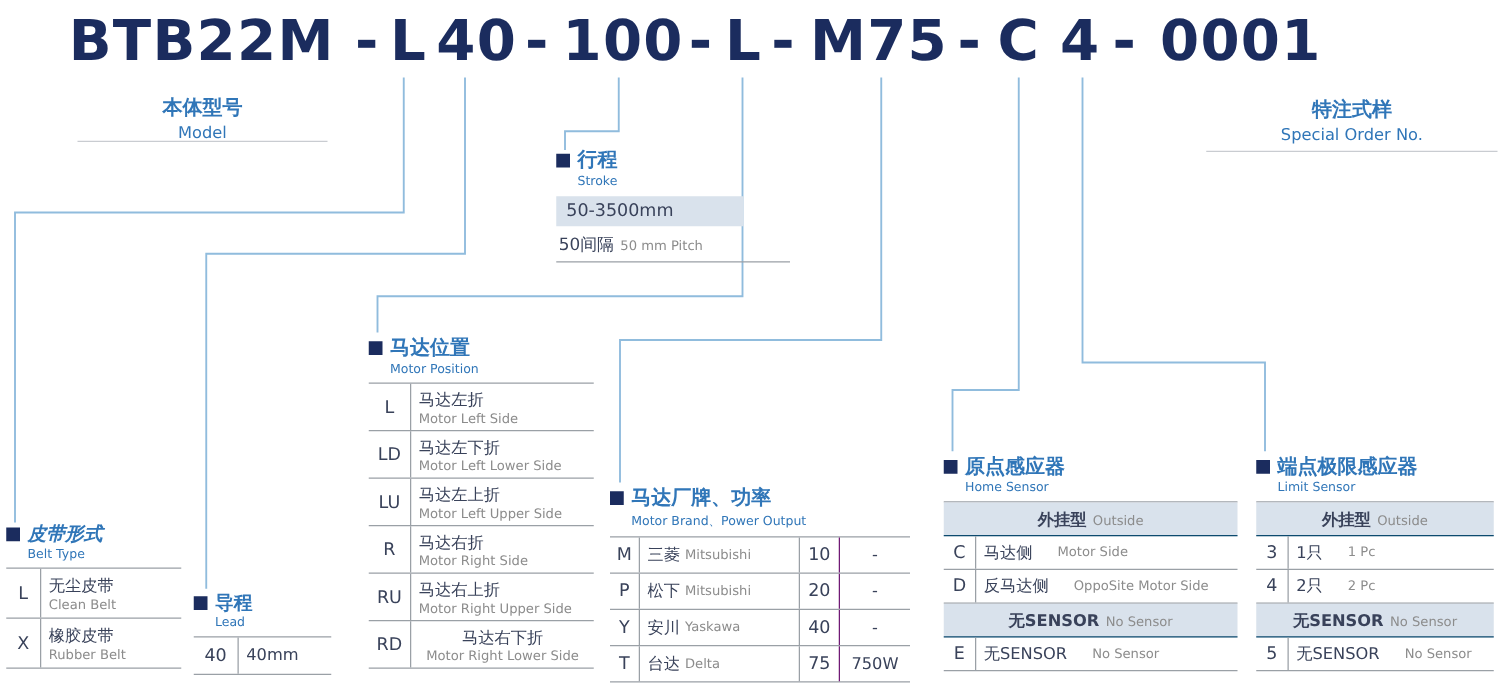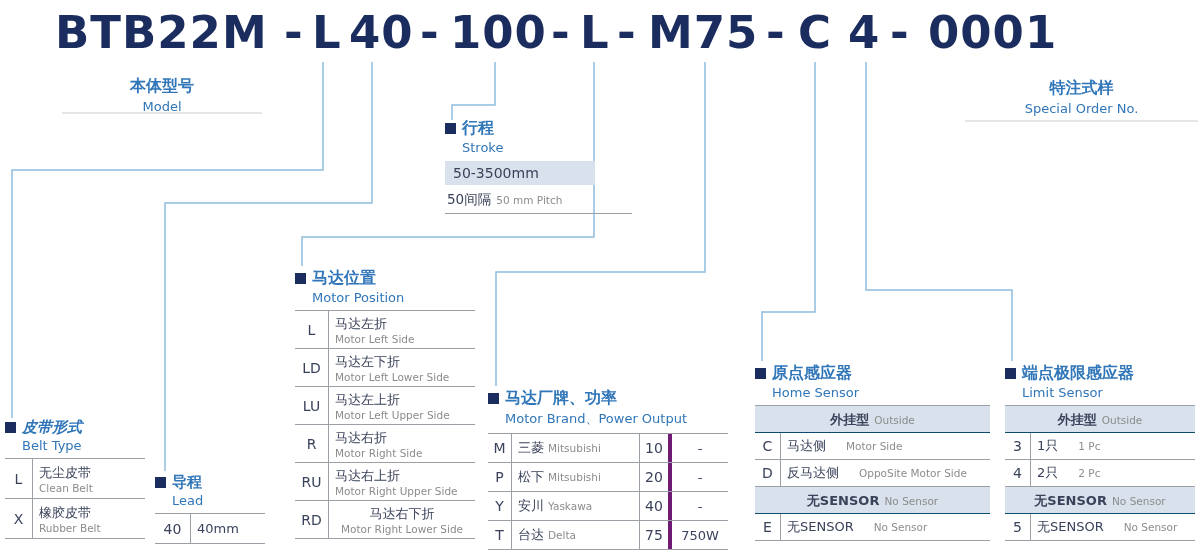--- a/index.html
+++ b/index.html
@@ -12,41 +12,41 @@
   .seg { position:absolute; top:6px; font-size:45px; font-weight:700; color:#1b2c5e; letter-spacing:1px; white-space:nowrap; z-index:2; }
 
   
   .label-block { position:absolute; text-align:center; z-index:2; }
   .lbl-zh { color:#3076b8; font-weight:700; font-size:16px; }
   .lbl-en { color:#3076b8; font-size:13px; margin-top:2px; }
 
   
   .blk-title { display:flex; align-items:center; gap:6px; color:#3076b8; font-weight:700; font-size:16px; white-space:nowrap; }
   .bullet { width:11px; height:11px; background:#1b2c5e; flex:0 0 auto; }
-  .blk-sub { color:#3076b8; font-size:13px; margin-left:17px; margin-top:1px; white-space:nowrap; }
+  .blk-sub { color:#3076b8; font-size:10px; margin-left:17px; margin-top:1px; white-space:nowrap; }
 
   .zh { font-size:13px; color:#39425a; }
   .en { font-size:10.5px; color:#8c8c8c; }
 
   
   .tbl { border-top:1px solid #9aa0a6; margin-top:5px; }
   .trow { display:flex; align-items:stretch; border-bottom:1px solid #9aa0a6; }
   .tcode { width:28px; border-right:1px solid #9aa0a6; display:flex; align-items:center; justify-content:center; font-size:14px; color:#39425a; flex:0 0 auto; }
   .tdesc { flex:1; padding:3px 6px; display:flex; flex-direction:column; justify-content:center; }
 
   
   .stroke-range { margin-top:6px; background:#d9e2ec; color:#39425a; font-size:14px; padding:4px 8px; width:150px; }
   .stroke-pitch { width:187px; padding:4px 2px; border-bottom:1px solid #9aa0a6; white-space:nowrap; }
   .stroke-pitch .zh { font-size:13.5px; }
 
   
   .mbrow { display:flex; align-items:stretch; border-bottom:1px solid #9aa0a6; height:29px; }
   .mb-code { width:24px; border-right:1px solid #9aa0a6; display:flex; align-items:center; justify-content:center; font-size:14px; color:#39425a; flex:0 0 auto; }
   .mb-brand { flex:1; border-right:1px solid #9aa0a6; display:flex; align-items:center; gap:4px; padding-left:6px; white-space:nowrap; overflow:hidden; }
-  .mb-pcode { width:32px; border-right:4px solid #701a75; display:flex; align-items:center; justify-content:center; font-size:14px; color:#39425a; flex:0 0 auto; }
+  .mb-pcode { width:32px; border-right:1px solid #701a75; display:flex; align-items:center; justify-content:center; font-size:14px; color:#39425a; flex:0 0 auto; }
   .mb-power { width:56px; display:flex; align-items:center; justify-content:center; font-size:13px; color:#39425a; flex:0 0 auto; }
 
   
   .shade-row { background:#d9e2ec; border-bottom:1px solid #0c4a6e; text-align:center; padding:3px 0; white-space:nowrap; }
   .shade-row .zh { font-weight:700; }
   .srow { display:flex; align-items:stretch; border-bottom:1px solid #9aa0a6; height:27px; }
   .scode { width:26px; border-right:1px solid #9aa0a6; display:flex; align-items:center; justify-content:center; font-size:14px; color:#39425a; flex:0 0 auto; }
   .sdesc { flex:1; display:flex; align-items:center; gap:20px; padding-left:6px; white-space:nowrap; overflow:hidden; }
 </style>
 </head>

